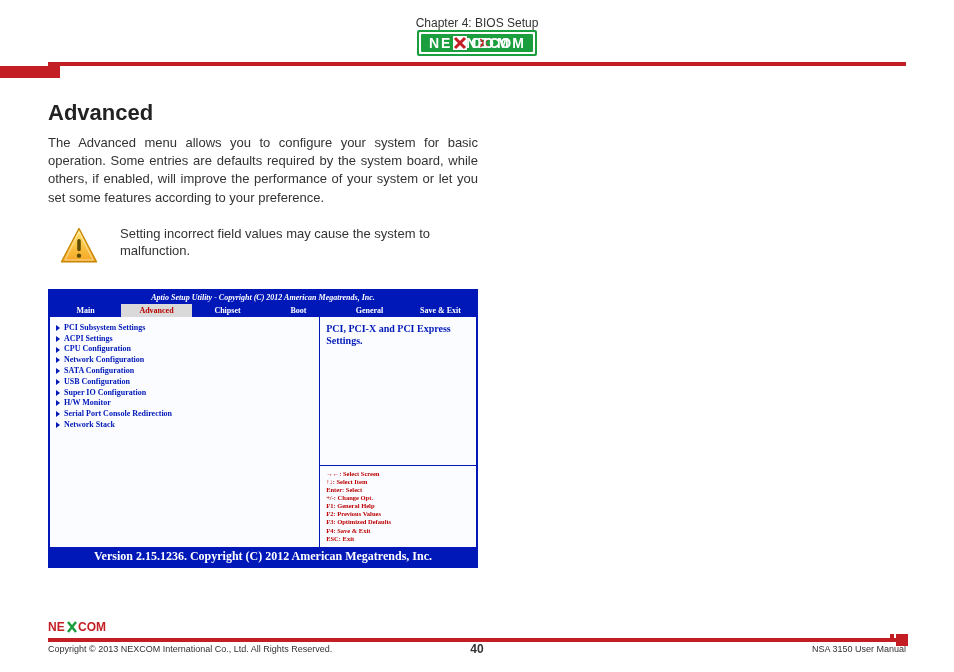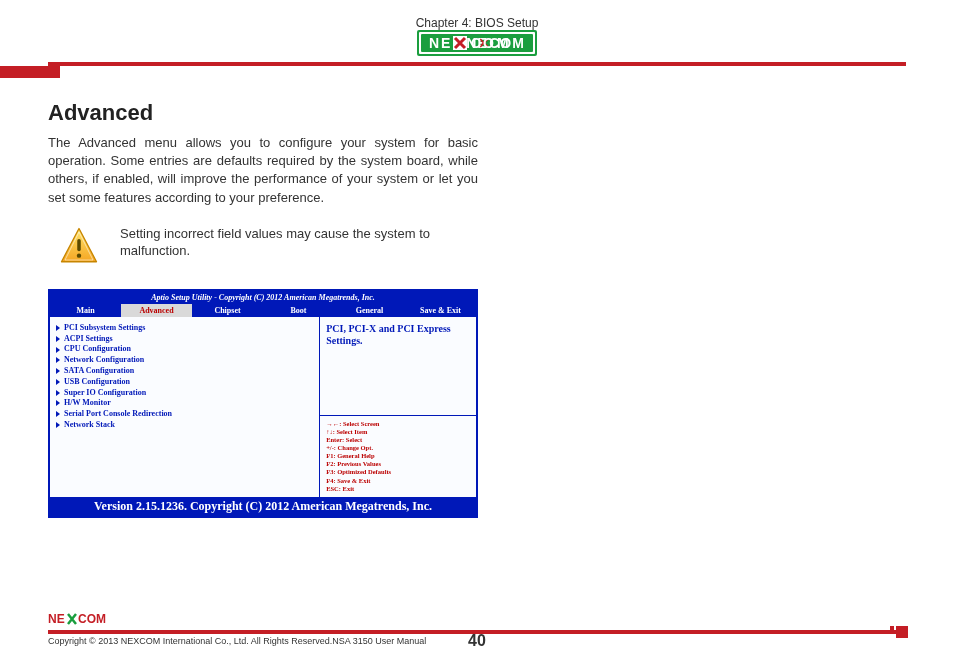--- a/index.html
+++ b/index.html
@@ -21,37 +21,37 @@
 .warn-row { display: flex; align-items: flex-start; gap: 20px; margin: 18px 0 18px 10px; }
 .warn-icon svg { width: 42px; height: 42px; }
 .warn-text { font-size: 13px; color: #333; max-width: 330px; line-height: 1.35; }
 
 
 .bios { width: 430px; border: 2px solid #0018b8; font-family: "Times New Roman", serif; font-weight: bold; font-size: 8px; }
 .bios-title { background:#0018b8; color:#fff; text-align:center; padding:2px 0; font-size:8px;font-style:italic; }
 .bios-tabs { display:flex; background:#0018b8; color:#fff; }
 .bios-tabs > div { flex:1; text-align:center; padding:2px 0; }
 .bios-tabs .active { background:#d9d9d9; color:#b00; }
-.bios-body { display:flex; height:180px; background:#fafcff; }
+.bios-body { display:flex; height:230px; background:#fafcff; }
 .bios-left { flex: 1.65; border-right:1px solid #0018b8; padding:6px 6px; }
 .bios-left .row { color:#0018b8; line-height:1.35; }
 .bios-left .tri { display:inline-block; width:0; height:0; border-top:3px solid transparent; border-bottom:3px solid transparent; border-left:4px solid #0018b8; margin-right:4px; vertical-align:middle; }
 .bios-right { flex:1; display:flex; flex-direction:column; }
 .bios-help { flex:1; padding:6px 6px; color:#0018b8; font-size:10px; line-height:1.2; }
 .bios-keys { border-top:1px solid #0018b8; padding:4px 6px; color:#b00; font-size:6.5px; line-height:1.25; font-weight:bold; }
 .bios-footer { background:#0018b8; color:#fff; text-align:center; padding:2px 0; font-size:12px; }
 
 
 .foot-wrap { position:absolute; bottom:18px; left:0; right:0; }
 .red-bar-bot { height:4px; background:#c41e25; margin:0 48px; position:relative; }
 .red-bar-bot::after { content:""; position:absolute; right:-2px; top:-4px; width:12px; height:12px; background:#c41e25; }
 .red-bar-bot::before { content:""; position:absolute; right:12px; top:-4px; width:4px; height:4px; background:#c41e25; }
-.foot-row { display:flex; align-items:center; justify-content:flex-start; margin:2px 48px 8px 48px; font-size:9px; color:#333; }
+.foot-row { display:flex; align-items:center; justify-content:space-between; margin:2px 48px 0 48px; font-size:9px; color:#333; }
 .foot-logo svg { width:68px; height:14px; display:block; position:absolute; top:-18px; left:48px; }
-.page-num { font-weight:700; font-size:16px; position:absolute; left:50%; transform:translateX(-50%); }
+.page-num { font-weight:700; font-size:12px; position:absolute; left:50%; transform:translateX(-50%); }
 </style>
 </head>
 <body>
 
 <div class="header">
   <div class="header-title">Chapter 4: BIOS Setup</div>
   <div class="logo-top">
     <svg width="120" height="26" viewBox="0 0 120 26">
       <rect x="0" y="0" width="120" height="26" rx="2" fill="#1a9e3e"></rect>
       <rect x="2" y="2" width="116" height="22" rx="1" fill="#fff"></rect>

